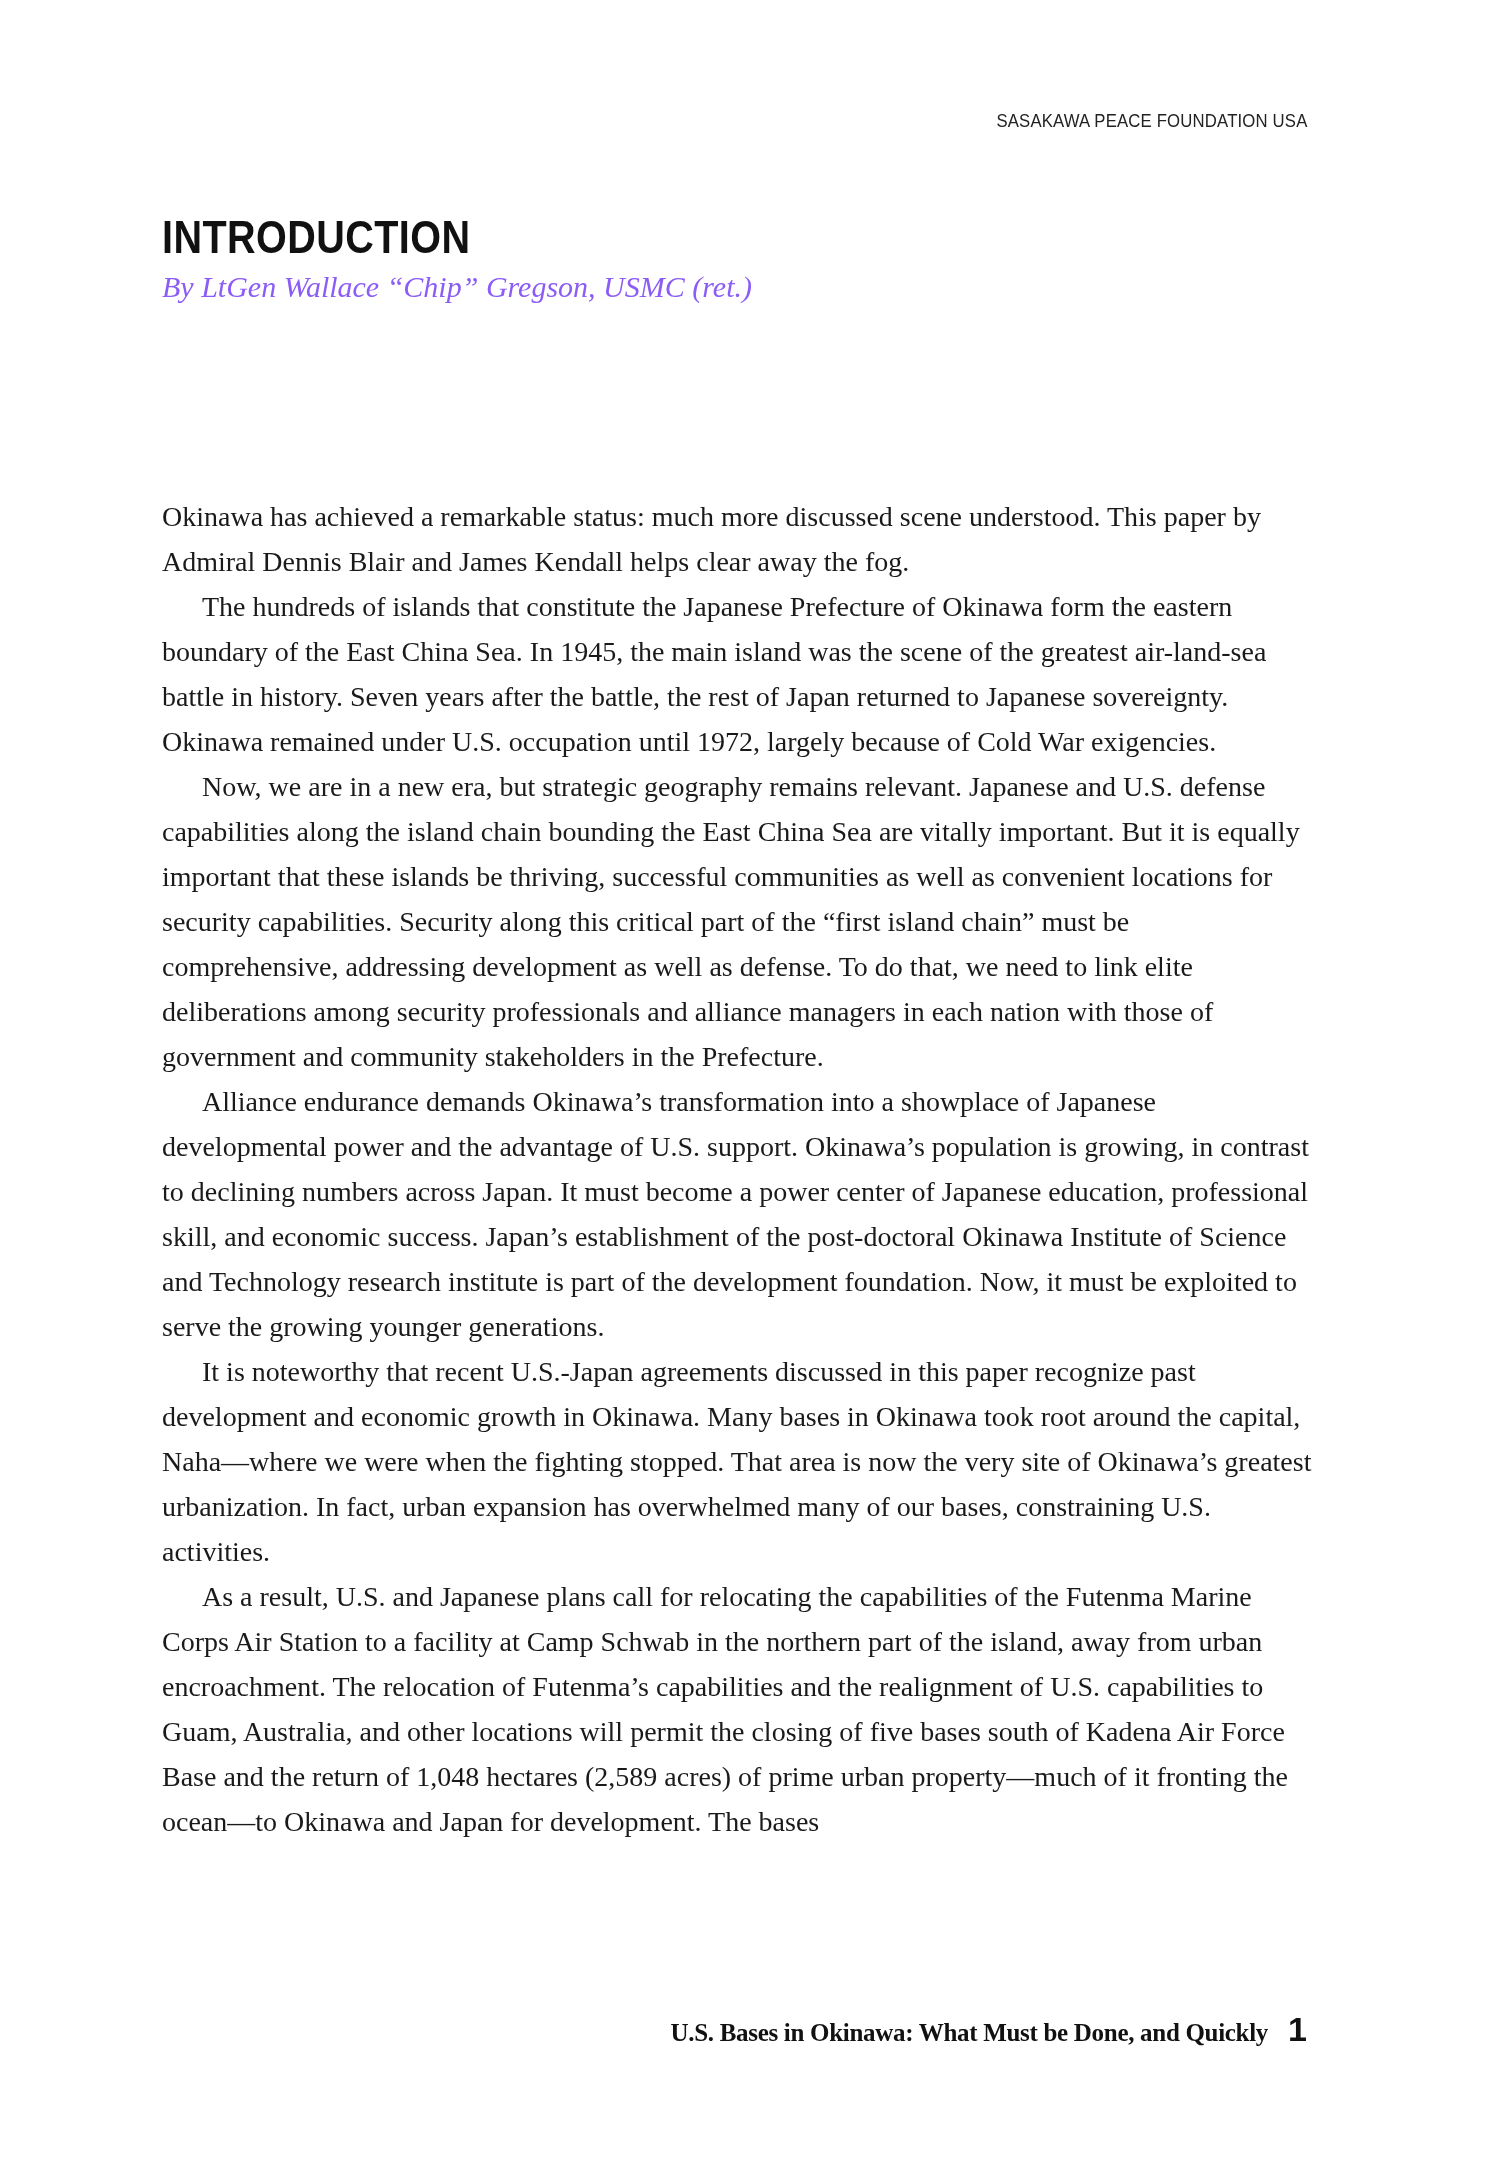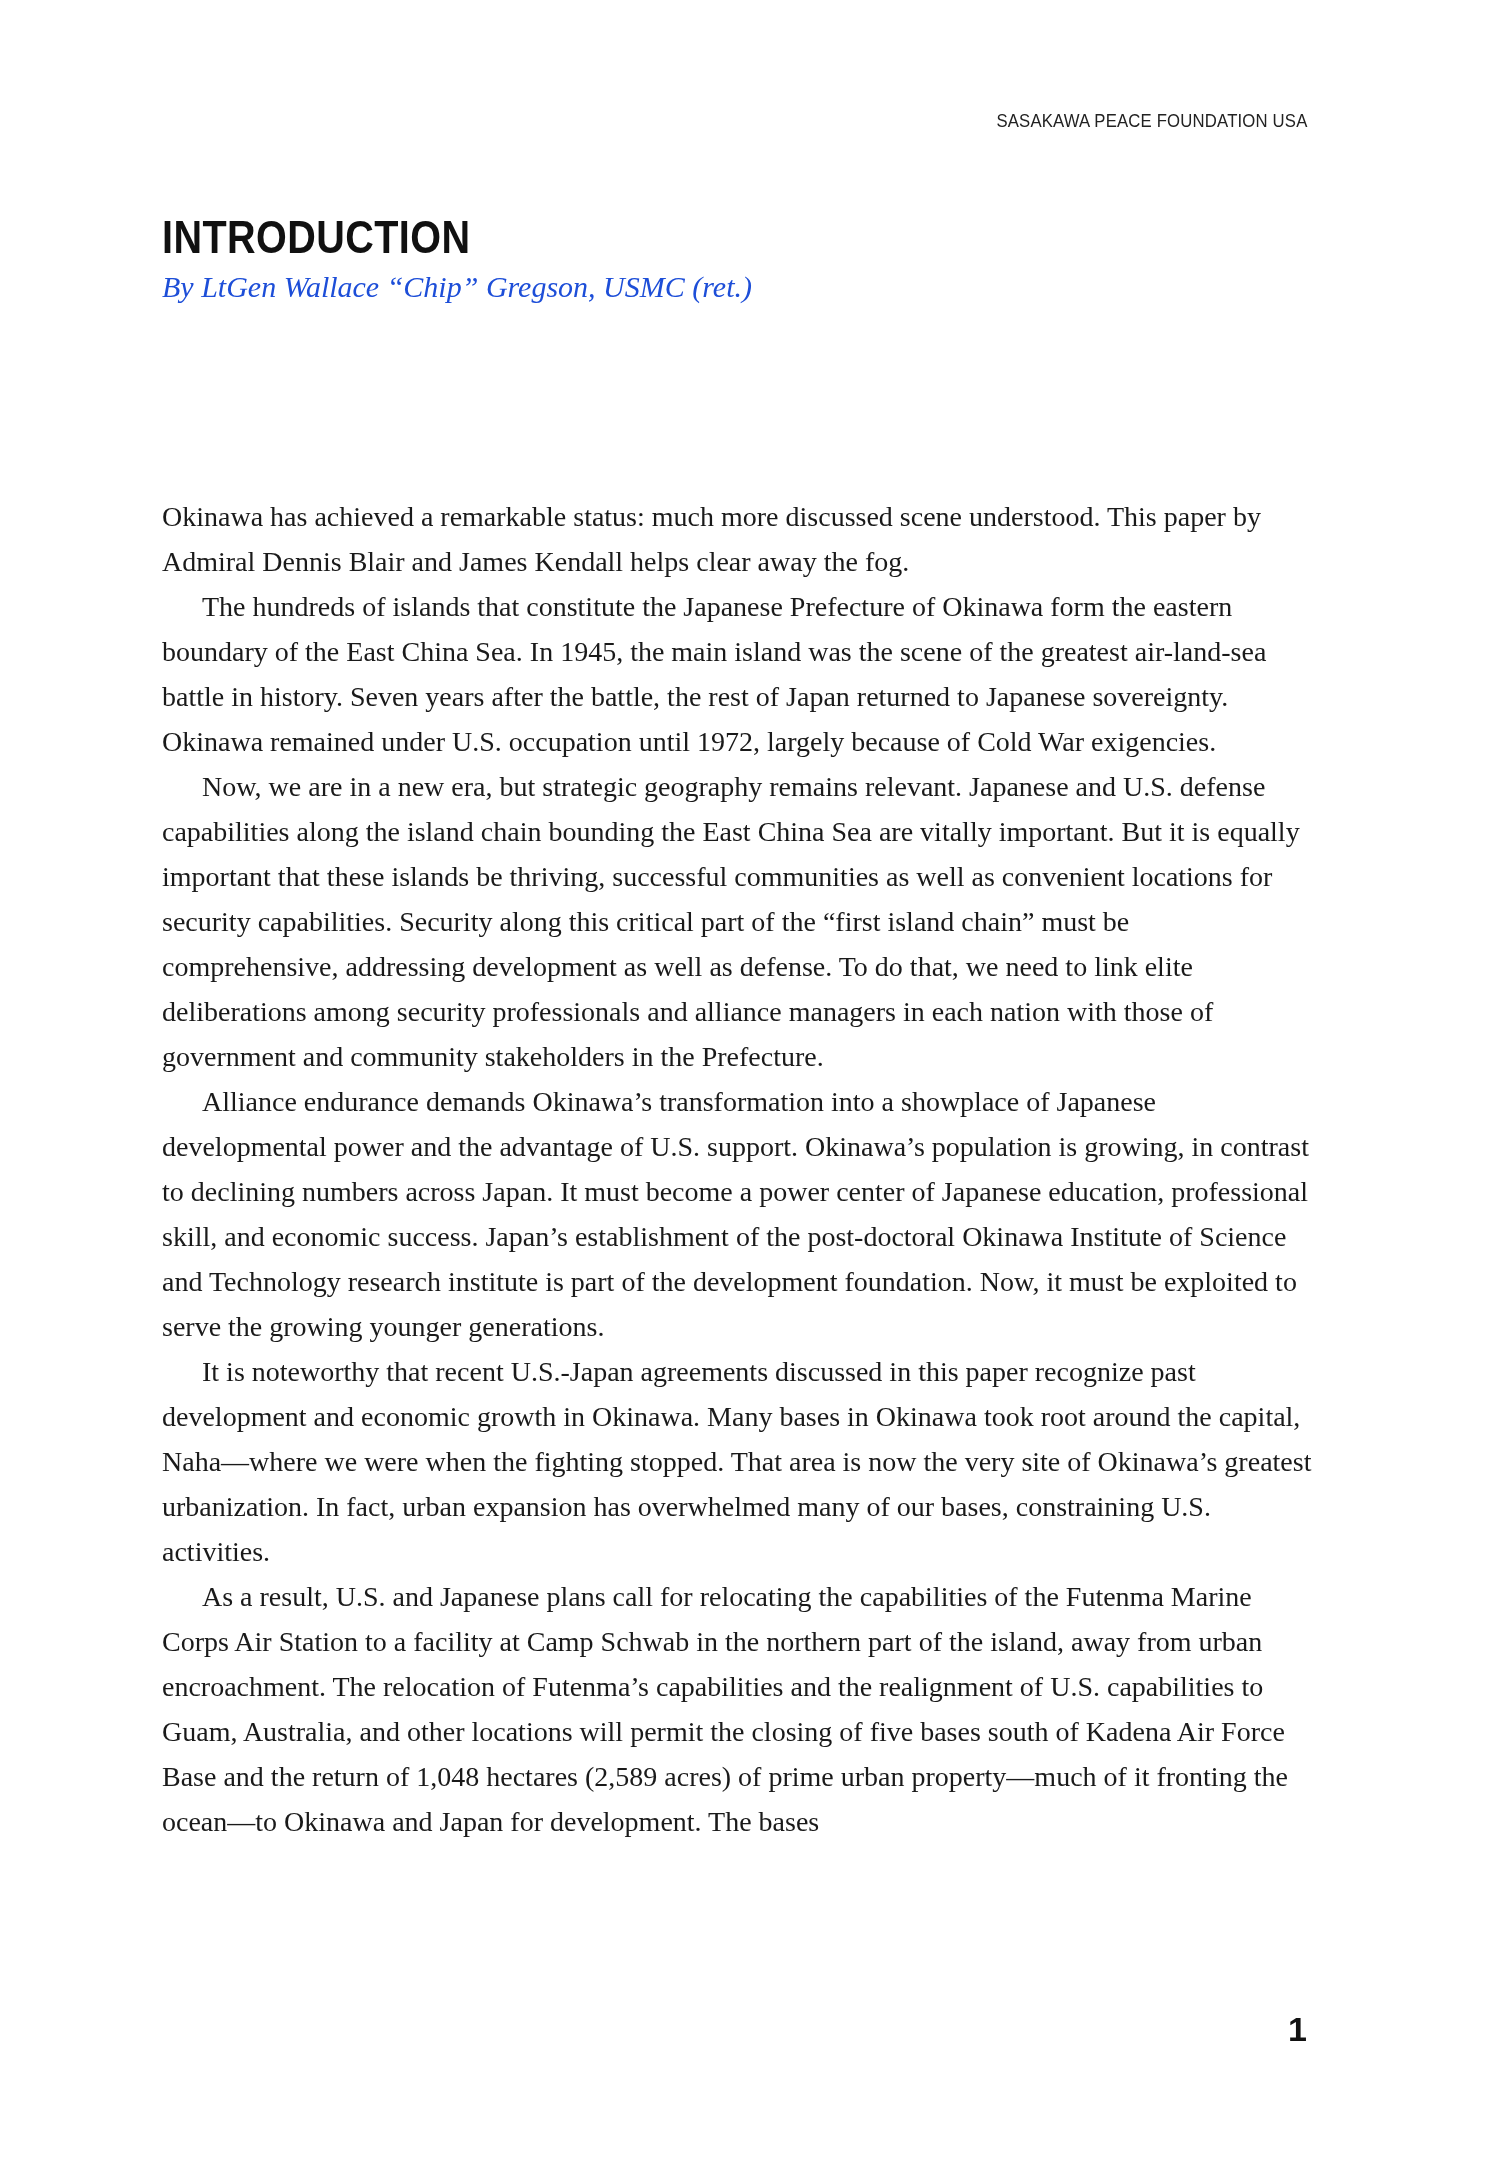--- a/index.html
+++ b/index.html
@@ -10,21 +10,21 @@
     color: #222; transform: scaleX(0.88); transform-origin: right center;
   }
   .title-block { position: absolute; left: 162px; top: 210px; }
   .chapter-title {
     font-family: "Liberation Sans", sans-serif; font-weight: 700; font-size: 46px;
     margin: 0; letter-spacing: 0.5px; color: #111;
     transform: scaleX(0.86); transform-origin: left center;
   }
   .byline {
     font-family: "Liberation Serif", serif; font-style: italic; font-size: 30px;
-    margin: 6px 0 0 0; color: #1d4ed8;
+    margin: 6px 0 0 0; color: #8b5cf6;
   }
   .body-text {
     position: absolute; left: 162px; top: 494px; width: 1150px;
     font-family: "Liberation Serif", serif; font-size: 28px; line-height: 45px; color: #1a1a1a;
   }
   .body-text p { margin: 0; text-indent: 40px; }
   .body-text p.first { text-indent: 0; }
   .footer {
     position: absolute; right: 205px; top: 2010px;
     display: flex; align-items: baseline; gap: 20px;
@@ -50,14 +50,15 @@
 <div class="body-text">
   <p class="first">Okinawa has achieved a remarkable status: much more discussed scene understood. This paper by Admiral Dennis Blair and James Kendall helps clear away the fog.</p>
   <p>The hundreds of islands that constitute the Japanese Prefecture of Okinawa form the eastern boundary of the East China Sea. In 1945, the main island was the scene of the greatest air-land-sea battle in history. Seven years after the battle, the rest of Japan returned to Japanese sovereignty. Okinawa remained under U.S. occupation until 1972, largely because of Cold War exigencies.</p>
   <p>Now, we are in a new era, but strategic geography remains relevant. Japanese and U.S. defense capabilities along the island chain bounding the East China Sea are vitally important. But it is equally important that these islands be thriving, successful communities as well as convenient locations for security capabilities. Security along this critical part of the “first island chain” must be comprehensive, addressing development as well as defense. To do that, we need to link elite deliberations among security professionals and alliance managers in each nation with those of government and community stakeholders in the Prefecture.</p>
   <p>Alliance endurance demands Okinawa’s transformation into a showplace of Japanese developmental power and the advantage of U.S. support. Okinawa’s population is growing, in contrast to declining numbers across Japan. It must become a power center of Japanese education, professional skill, and economic success. Japan’s establishment of the post-doctoral Okinawa Institute of Science and Technology research institute is part of the development foundation. Now, it must be exploited to serve the growing younger generations.</p>
   <p>It is noteworthy that recent U.S.-Japan agreements discussed in this paper recognize past development and economic growth in Okinawa. Many bases in Okinawa took root around the capital, Naha—where we were when the fighting stopped. That area is now the very site of Okinawa’s greatest urbanization. In fact, urban expansion has overwhelmed many of our bases, constraining U.S. activities.</p>
   <p>As a result, U.S. and Japanese plans call for relocating the capabilities of the Futenma Marine Corps Air Station to a facility at Camp Schwab in the northern part of the island, away from urban encroachment. The relocation of Futenma’s capabilities and the realignment of U.S. capabilities to Guam, Australia, and other locations will permit the closing of five bases south of Kadena Air Force Base and the return of 1,048 hectares (2,589 acres) of prime urban property—much of it fronting the ocean—to Okinawa and Japan for development. The bases</p>
 </div>
 
 <div class="footer">
+  <span class="footer-title">U.S. Bases in Okinawa: What Must be Done, and Quickly</span>
   <span class="page-number">1</span>
 </div>
 
 </body></html>

